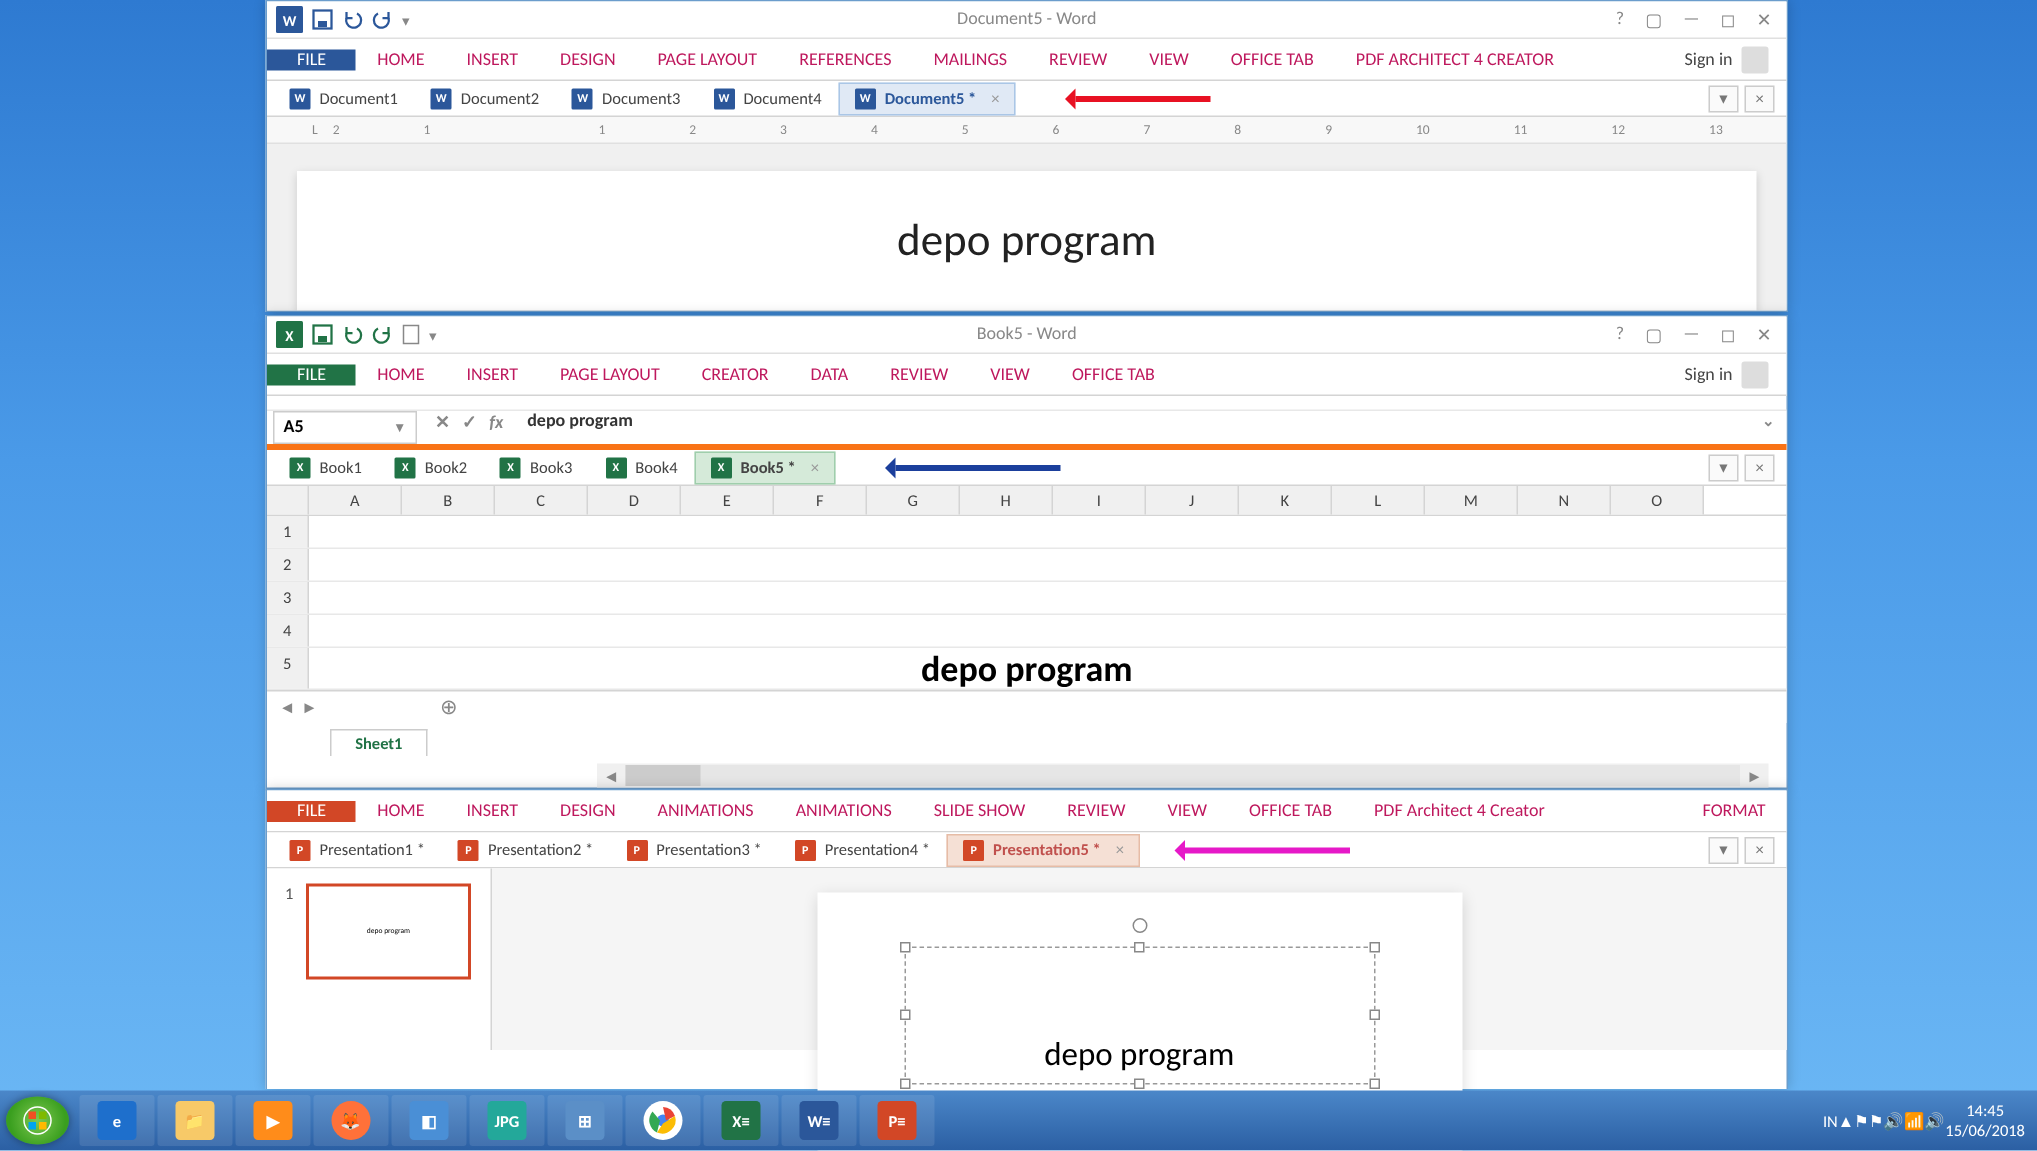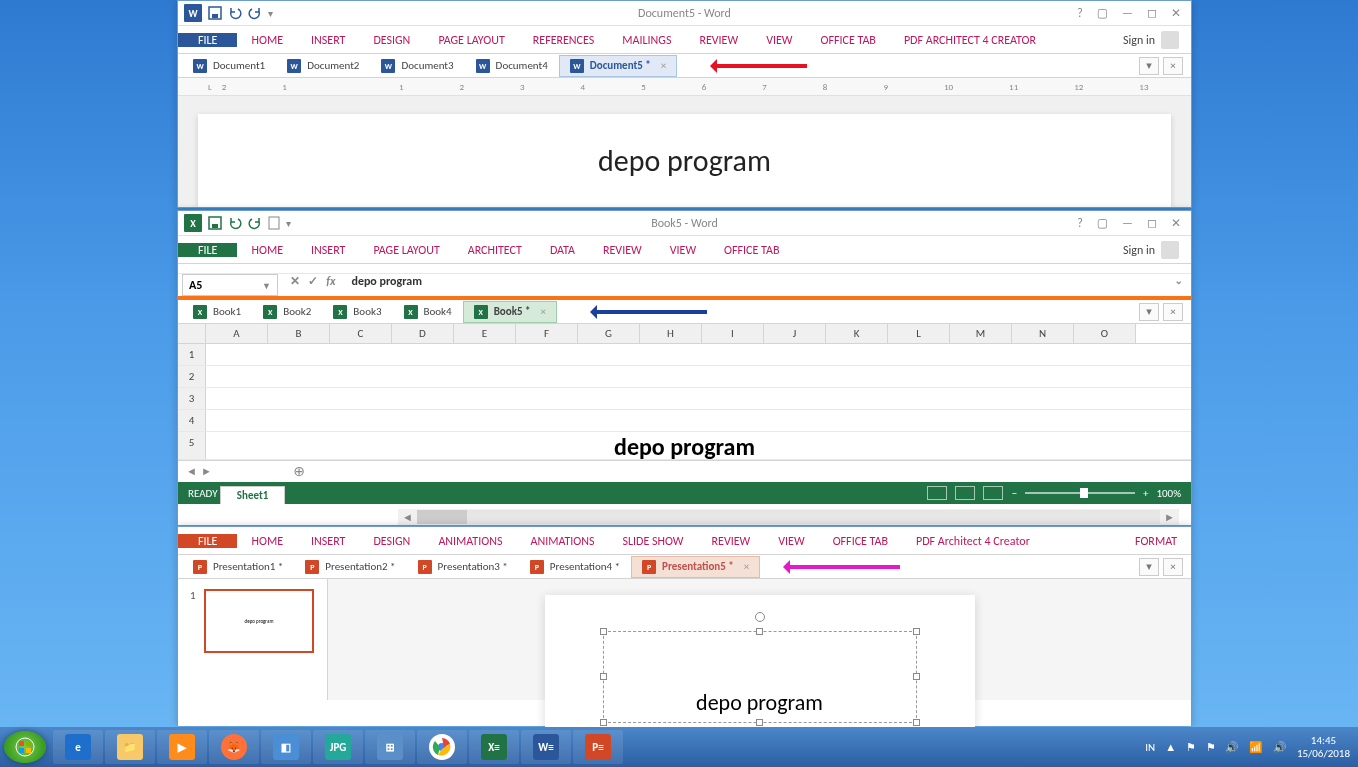--- a/index.html
+++ b/index.html
@@ -67,21 +67,21 @@
 .arrow { position:absolute; height:4px; }
 .arrow::after { content:''; position:absolute; right:-2px; top:-5px; border:7px solid transparent; }
 .arrow-red { background:#e81123; } .arrow-red::after { border-right-color:#e81123; right:auto; left:-14px; }
 .arrow-blue { background:#1b3f9c; } .arrow-blue::after { border-right-color:#1b3f9c; right:auto; left:-14px; }
 .arrow-pink { background:#e619c8; } .arrow-pink::after { border-right-color:#e619c8; right:auto; left:-14px; }
 
 .taskbar { position:absolute; left:0; right:0; bottom:0; height:40px; background:linear-gradient(180deg,#4b87c9 0%,#2b5fa3 100%); display:flex; align-items:center; padding:0 4px; }
 .start { width:42px; height:32px; border-radius:50%; background:radial-gradient(circle,#7ec850 0%,#3a9f1f 70%); margin-right:6px; box-shadow:0 0 6px rgba(0,0,0,.4); display:flex; align-items:center; justify-content:center; }
 .tb-item { width:50px; height:34px; margin:0 1px; display:flex; align-items:center; justify-content:center; background:rgba(255,255,255,.1); border-radius:2px; cursor:pointer; }
 .tb-icon { width:26px; height:26px; border-radius:3px; display:flex; align-items:center; justify-content:center; font-size:11px; font-weight:bold; color:#fff; }
-.tray { margin-left:auto; display:flex; align-items:center; gap:10px; color:#fff; font-size:11px; padding-right:4px; }
+.tray { margin-left:auto; display:flex; align-items:center; color:#fff; font-size:11px; padding-right:4px; }
 .clock { text-align:center; line-height:1.2; }
 svg { display:block; }
 .hscroll { position:absolute; bottom:0; left:220px; right:12px; height:16px; background:#f0f0f0; display:flex; align-items:center; }
 .hscroll-track { flex:1; height:14px; background:#e6e6e6; position:relative; }
 .hscroll-thumb { position:absolute; left:0; width:50px; height:100%; background:#ccc; }
 </style>
 </head>
 <body>
 
 <div class="desktop">
@@ -228,21 +228,21 @@
       <span>—</span>
       <span>◻</span>
       <span>✕</span>
     </div>
   </div>
   <div class="ribbon-tabs">
     <div class="file-tab file-excel">FILE</div>
     <div class="rtab">HOME</div>
     <div class="rtab">INSERT</div>
     <div class="rtab">PAGE LAYOUT</div>
-    <div class="rtab">ARCHITECT</div>
+    <div class="rtab">CREATOR</div>
     <div class="rtab">DATA</div>
     <div class="rtab">REVIEW</div>
     <div class="rtab">VIEW</div>
     <div class="rtab">OFFICE TAB</div>
     <div class="signin">
           <span>Sign in</span>
           <span class="avatar"></span>
         </div>
   </div>
   <div style="height:10px;border-bottom:1px solid #e8e8e8;"></div>
@@ -331,34 +331,20 @@
     <div class="sheet-tab">Sheet1</div>
     <span class="add-sheet">⊕</span>
     <div class="hscroll">
           <span style="padding:0 4px;color:#888;">◄</span>
           <div class="hscroll-track">
             <div class="hscroll-thumb"></div>
           </div>
           <span style="padding:0 4px;color:#888;">►</span>
         </div>
   </div>
-  <div class="excel-status">
-    <span>READY</span>
-    <div class="excel-status-right">
-      <span class="view-icon"></span>
-      <span class="view-icon"></span>
-      <span class="view-icon"></span>
-      <span>−</span>
-      <div class="zoom-slider">
-            <div class="zoom-thumb"></div>
-          </div>
-      <span>+</span>
-      <span>100%</span>
-    </div>
-  </div>
 </div>
 
 <div class="win" style="left:177px; top:526px; width:1015px; height:200px; border-bottom:none;">
   <div class="ribbon-tabs" style="border-top:none;">
     <div class="file-tab file-ppt">FILE</div>
     <div class="rtab">HOME</div>
     <div class="rtab">INSERT</div>
     <div class="rtab">DESIGN</div>
     <div class="rtab">ANIMATIONS</div>
     <div class="rtab">ANIMATIONS</div>

